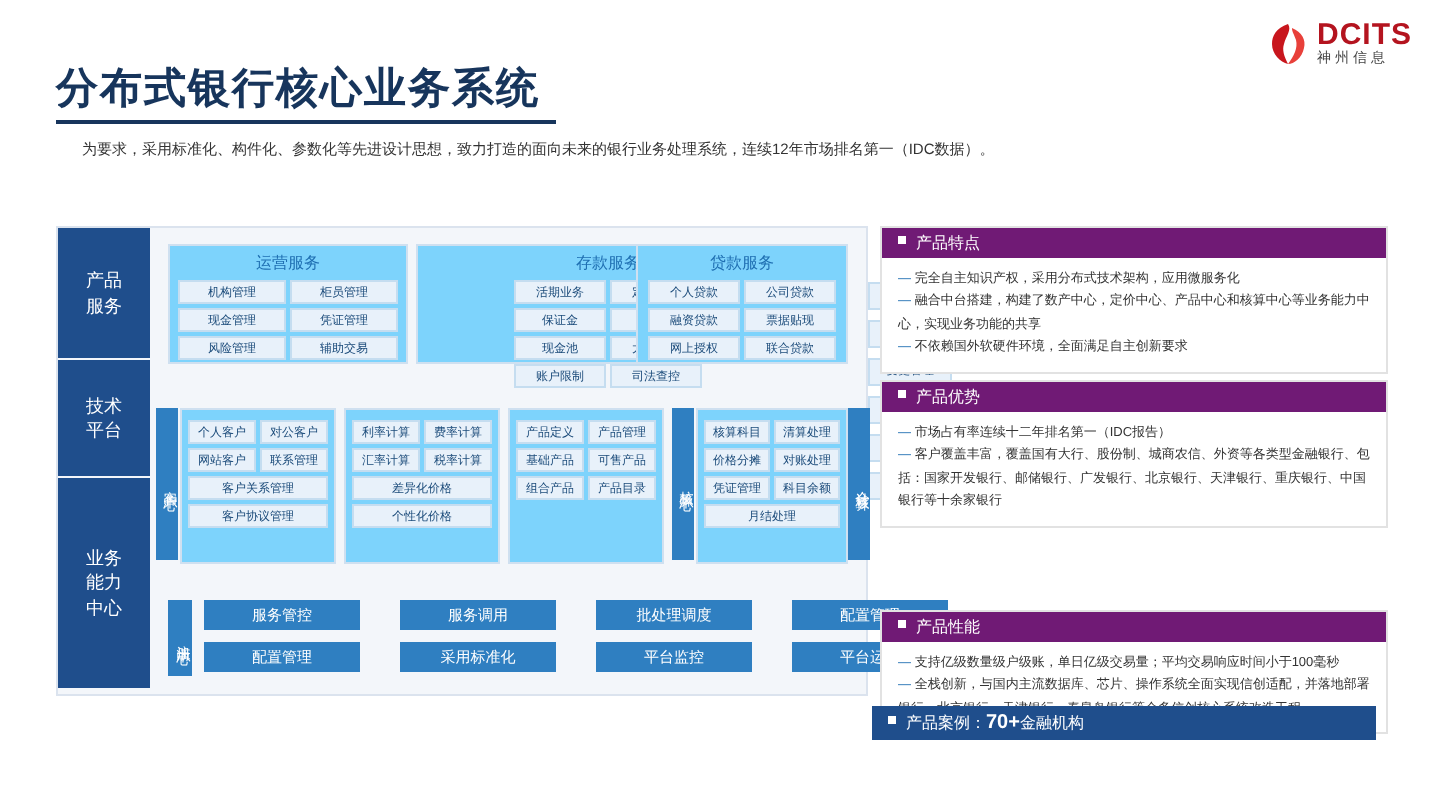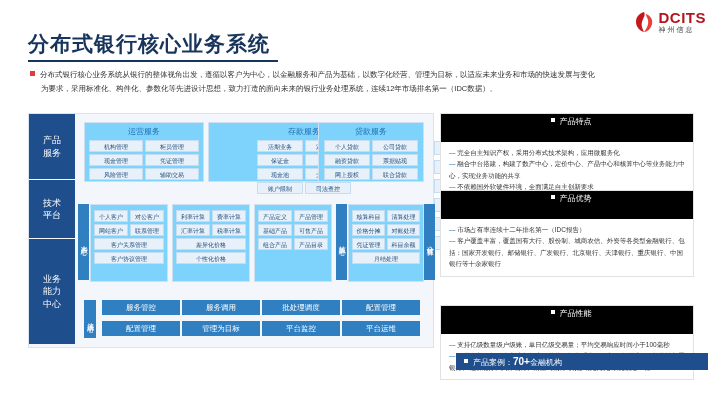--- a/index.html
+++ b/index.html
@@ -43,32 +43,32 @@
   .vstrip{position:absolute;background:#2f7fc1;color:#fff;font-size:7px;writing-mode:vertical-rl;
           display:flex;align-items:center;justify-content:center;text-align:center;line-height:1.2;letter-spacing:1px;}
 
   
   .platcol{position:absolute;}
   .plat-t{font-size:8px;color:#1f6fb2;text-align:center;margin-bottom:3px;}
   .plat-btn{background:#e8f1fa;border:1px solid #c5ddf0;color:#1b4b7a;font-size:6px;width:40px;height:12px;
             line-height:12px;text-align:center;margin-bottom:5px;}
 
   
-  .techrow{display:flex;gap:2px;justify-content:flex-end;}
+  .techrow{display:flex;gap:20px;justify-content:flex-end;}
   .techbtn{background:#2f7fc1;color:#fff;font-size:7.5px;height:15px;line-height:15px;text-align:center;width:78px;}
 
   
   .rpanel{position:absolute;left:440px;width:252px;background:#fff;border:1px solid #e2e2e2;}
-  .rhead{background:#000000;color:#fff;font-size:8px;height:28px;line-height:15px;padding-left:8px;text-align:center;}
+  .rhead{background:#701a75;color:#fff;font-size:8px;height:15px;line-height:15px;padding-left:8px;}
   .rhead .sq{display:inline-block;width:4px;height:4px;background:#fff;margin-right:5px;vertical-align:2px;}
   .rbody{padding:5px 8px 6px 8px;font-size:6.5px;color:#333;line-height:1.75;}
   .rbody p{margin:0;}
   .rbody .dash{color:#1f6fb2;}
 
-  .rcase{position:absolute;left:456px;top:353px;width:252px;height:17px;background:#1f4e8c;color:#fff;
+  .rcase{position:absolute;left:436px;top:353px;width:252px;height:17px;background:#1f4e8c;color:#fff;
          font-size:8px;line-height:17px;padding-left:8px;box-sizing:border-box;}
   .rcase .sq{display:inline-block;width:4px;height:4px;background:#fff;margin-right:5px;vertical-align:2px;}
   .rcase b{font-size:10px;}
 </style>
 </head>
 <body>
 
 <div class="page">
 
   <div class="logo">
@@ -81,21 +81,20 @@
     <div class="logo-text">
       <div class="logo-en">DCITS</div>
       <div class="logo-cn">神州信息</div>
     </div>
   </div>
 
   <div class="title">分布式银行核心业务系统</div>
   <div class="title-rule"></div>
 
   <div class="intro">
-    <p><span class="sq"></span><span>分布式银行核心业务系统从银行的整体视角出发，遵循以客户为中心，以金融服务和产品为基础，以数字化经营、管理为目标，以适应未来业务和市场的快速发展与变化</span></p>
     <p class="p2">为要求，采用标准化、构件化、参数化等先进设计思想，致力打造的面向未来的银行业务处理系统，连续12年市场排名第一（IDC数据）。</p>
   </div>
 
   <div class="panel"></div>
 
   <div class="railcol">
     <div class="rail r1">产品<br>服务</div>
     <div class="rail r3">技术<br>平台</div>
     <div class="rail r2">业务<br>能力<br>中心</div>
   </div>
@@ -200,21 +199,21 @@
   <div class="vstrip" style="left:84px;top:300px;width:12px;height:38px;background:#2f7fc1;">注册中心</div>
   <div style="position:absolute;left:102px;top:300px;">
     <div class="techrow" style="margin-bottom:6px;">
       <div class="techbtn">服务管控</div>
       <div class="techbtn">服务调用</div>
       <div class="techbtn">批处理调度</div>
       <div class="techbtn">配置管理</div>
     </div>
     <div class="techrow">
       <div class="techbtn">配置管理</div>
-      <div class="techbtn">管理为目标</div>
+      <div class="techbtn">采用标准化</div>
       <div class="techbtn">平台监控</div>
       <div class="techbtn">平台运维</div>
     </div>
   </div>
 
   <div class="rpanel" style="top:113px;">
     <div class="rhead"><span class="sq"></span><span>产品特点</span></div>
     <div class="rbody">
       <p><span class="dash">— </span><span>完全自主知识产权，采用分布式技术架构，应用微服务化</span></p>
       <p><span class="dash">— </span><span>融合中台搭建，构建了数产中心，定价中心、产品中心和核算中心等业务能力中心，实现业务功能的共享</span></p>

